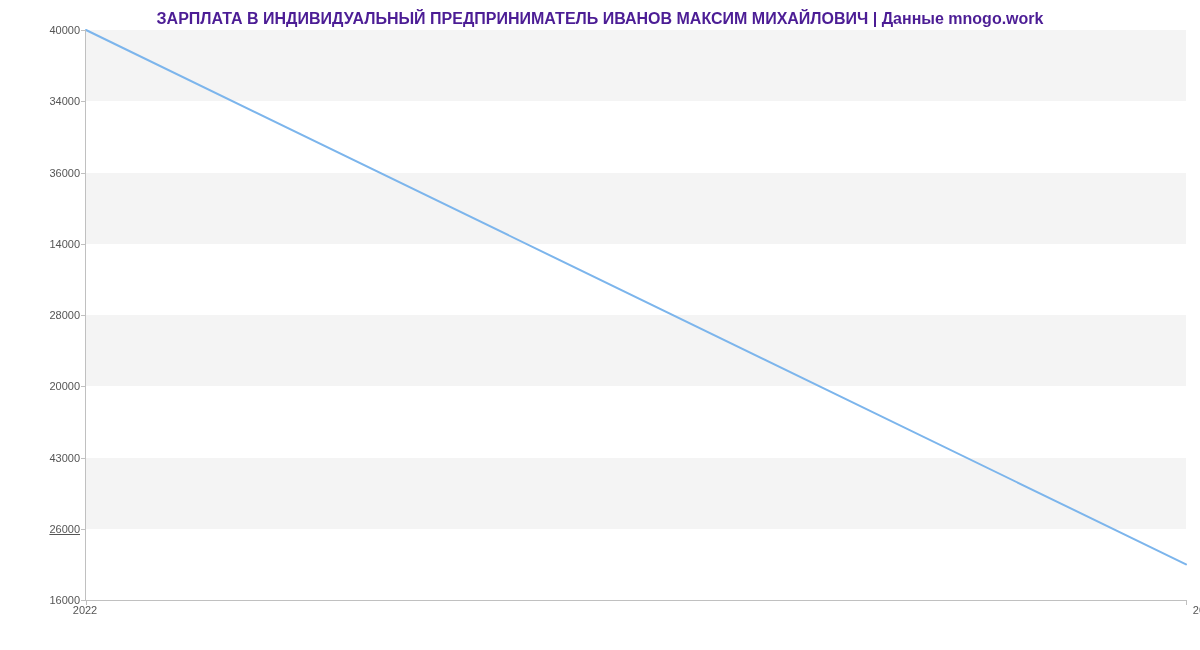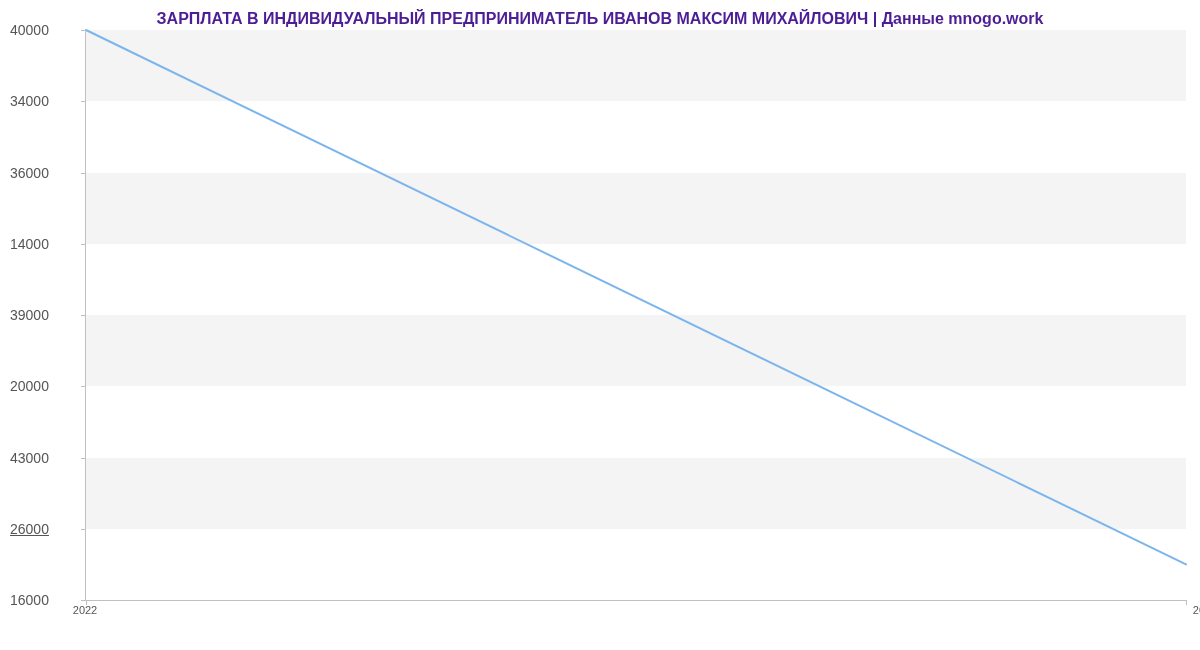--- a/index.html
+++ b/index.html
@@ -41,21 +41,22 @@
   .band {
     position: absolute;
     left: 0;
     width: 100%;
     background: #f4f4f4;
   }
   .y-tick {
     position: absolute;
     right: 1120px; 
     width: 70px;
-    font-size: 14px;
+    text-align: right;
+    font-size: 11px;
     color: #555555;
     transform: translateY(-50%);
   }
   .x-tick {
     position: absolute;
     top: 604px; 
     font-size: 11px;
     color: #555555;
     transform: translateX(-50%);
   }
@@ -104,20 +105,20 @@
       <div class="tick-mark-y" style="top: 142.5px;"></div>
       <div class="tick-mark-y" style="top: 71.25px;"></div>
       <div class="tick-mark-y" style="top: 0px;"></div>
       <div class="tick-mark-x" style="left: 0px;"></div>
       <div class="tick-mark-x" style="left: 1100px;"></div>
     </div>
 <div class="y-tick" style="top: 600px;">16000</div>
     <div class="y-tick" style="top: 528.75px; text-decoration: underline;">26000</div>
     <div class="y-tick" style="top: 457.5px;">43000</div>
     <div class="y-tick" style="top: 386.25px;">20000</div>
-    <div class="y-tick" style="top: 315px;">39000</div>
+    <div class="y-tick" style="top: 315px;">28000</div>
     <div class="y-tick" style="top: 243.75px;">14000</div>
     <div class="y-tick" style="top: 172.5px;">36000</div>
     <div class="y-tick" style="top: 101.25px;">34000</div>
     <div class="y-tick" style="top: 30px;">40000</div>
     <div class="x-tick" style="left: 85px; text-align: center;">2022</div>
     <div class="x-tick" style="left: 1205px;">2023</div>
   </div>
 
 </body></html>

